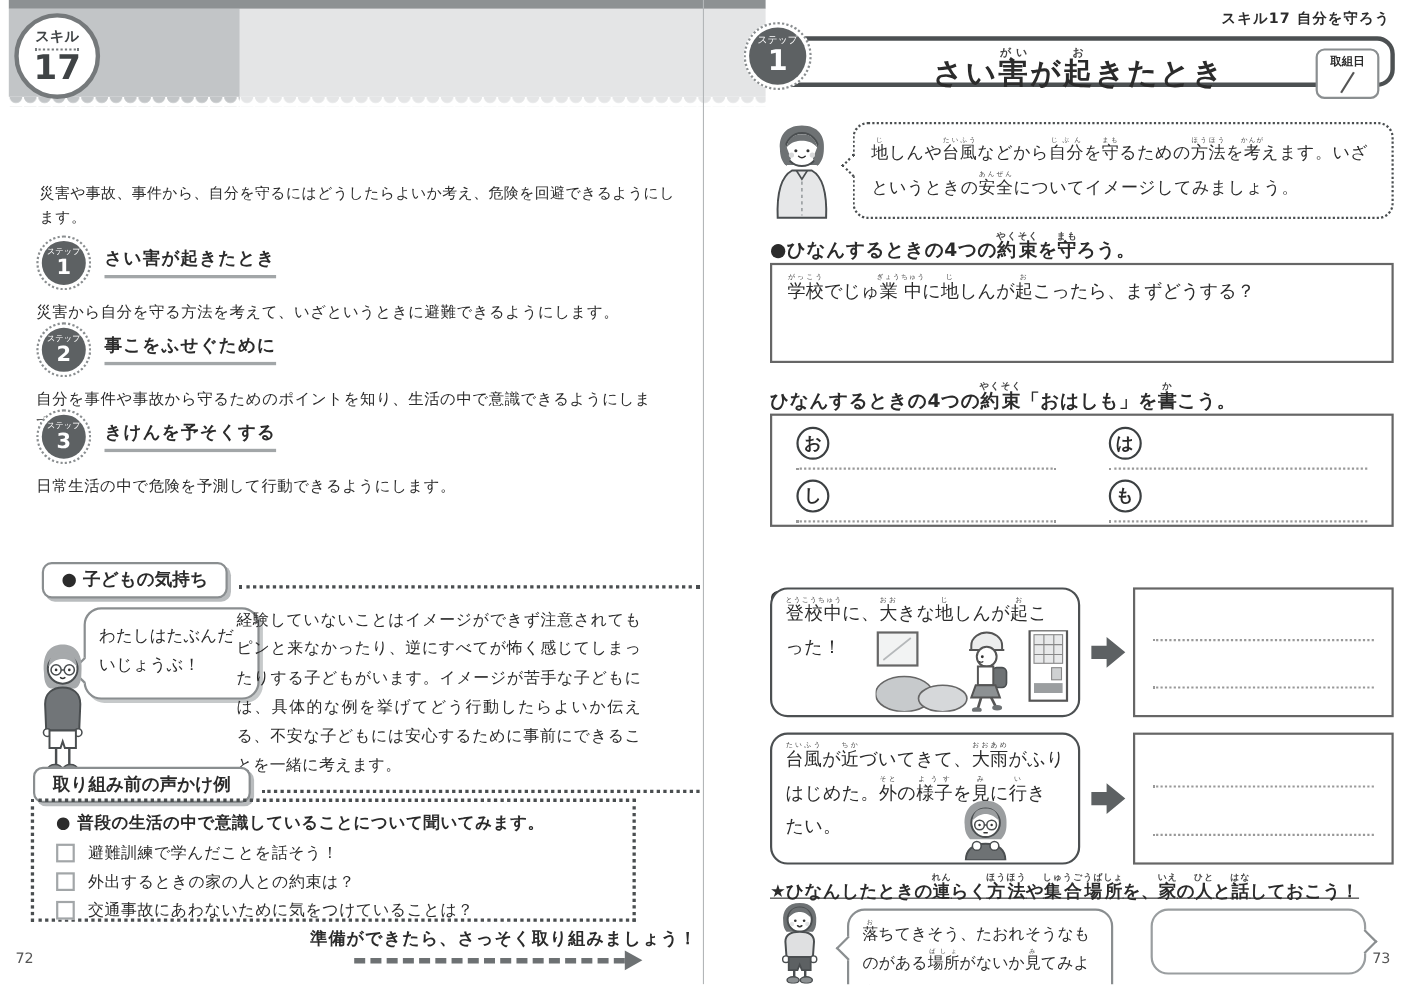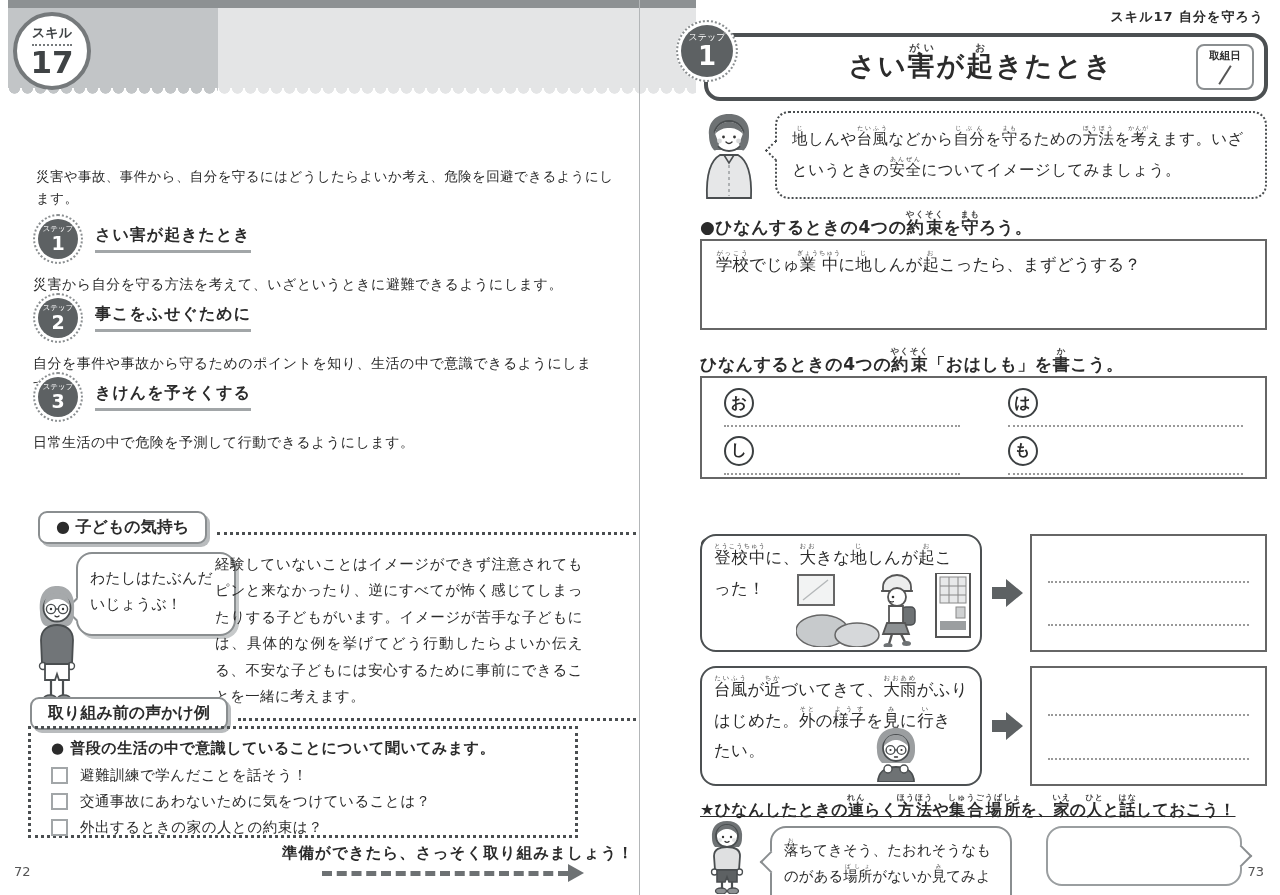--- a/index.html
+++ b/index.html
@@ -86,21 +86,21 @@
   .cta{ position:absolute; right:62px; top:843px; font-size:15.5px; font-weight:bold; letter-spacing:1px; }
   .cta-arrow{ position:absolute; left:322px; top:871px; width:246px; border-top:5px dashed #6d7173; }
   .cta-arrow::after{
     content:""; position:absolute; right:-16px; top:-12px; width:0; height:0;
     border-left:16px solid #6d7173; border-top:9px solid transparent; border-bottom:9px solid transparent;
   }
   .pagenum{ position:absolute; font-size:13px; color:#555; }
 
   
   .crumb{ position:absolute; top:8px; right:16px; font-size:13px; font-weight:bold; letter-spacing:1px; }
-  .rp-header{ position:absolute; left:62px; top:33px; right:12px; height:68px; border:4px solid #4c5052; border-radius:16px; background:#fff; }
+  .rp-header{ position:absolute; left:62px; top:33px; right:12px; height:46px; border:4px solid #4c5052; border-radius:16px; background:#fff; }
   .rp-title{ position:absolute; left:110px; right:120px; top:6px; text-align:center; font-size:27px; font-weight:bold; letter-spacing:2px; line-height:1.15; }
   .rp-title ruby rt{ font-size:10px; }
   .rp-badge{ position:absolute; left:34px; top:20px; z-index:3; background:#fff; }
   .rp-badge .inner{ width:52px; height:52px; }
   .rp-badge .lbl{ font-size:9px; }
   .rp-badge .num{ font-size:26px; }
   .datebox{ position:absolute; right:10px; top:7px; width:58px; height:46px; border:2px solid #8a8e90; border-radius:8px; background:#fff; text-align:center; }
   .datebox .dlabel{ font-size:10.5px; font-weight:bold; margin-top:3px; }
   .datebox .slash{ display:inline-block; width:2px; height:22px; background:#555; transform:rotate(32deg); margin-top:1px; }
 
@@ -231,25 +231,25 @@
     </div>
 
     <div class="voice-box">
       <div class="voice-lead">● 普段の生活の中で意識していることについて聞いてみます。</div>
       <div class="check-item">
         <span class="checkbox"></span>
         <span>避難訓練で学んだことを話そう！</span>
       </div>
       <div class="check-item">
         <span class="checkbox"></span>
-        <span>交通事故にあわないために気をつけていることは？</span>
+        <span>外出するときの家の人との約束は？</span>
       </div>
       <div class="check-item">
         <span class="checkbox"></span>
-        <span>外出するときの家の人との約束は？</span>
+        <span>交通事故にあわないために気をつけていることは？</span>
       </div>
     </div>
 
     <div class="cta">準備ができたら、さっそく取り組みましょう！</div>
     <div class="cta-arrow"></div>
     <div class="pagenum" style="left:14px; top:864px;">72</div>
   </div>
 
   <div id="divider"></div>
 

